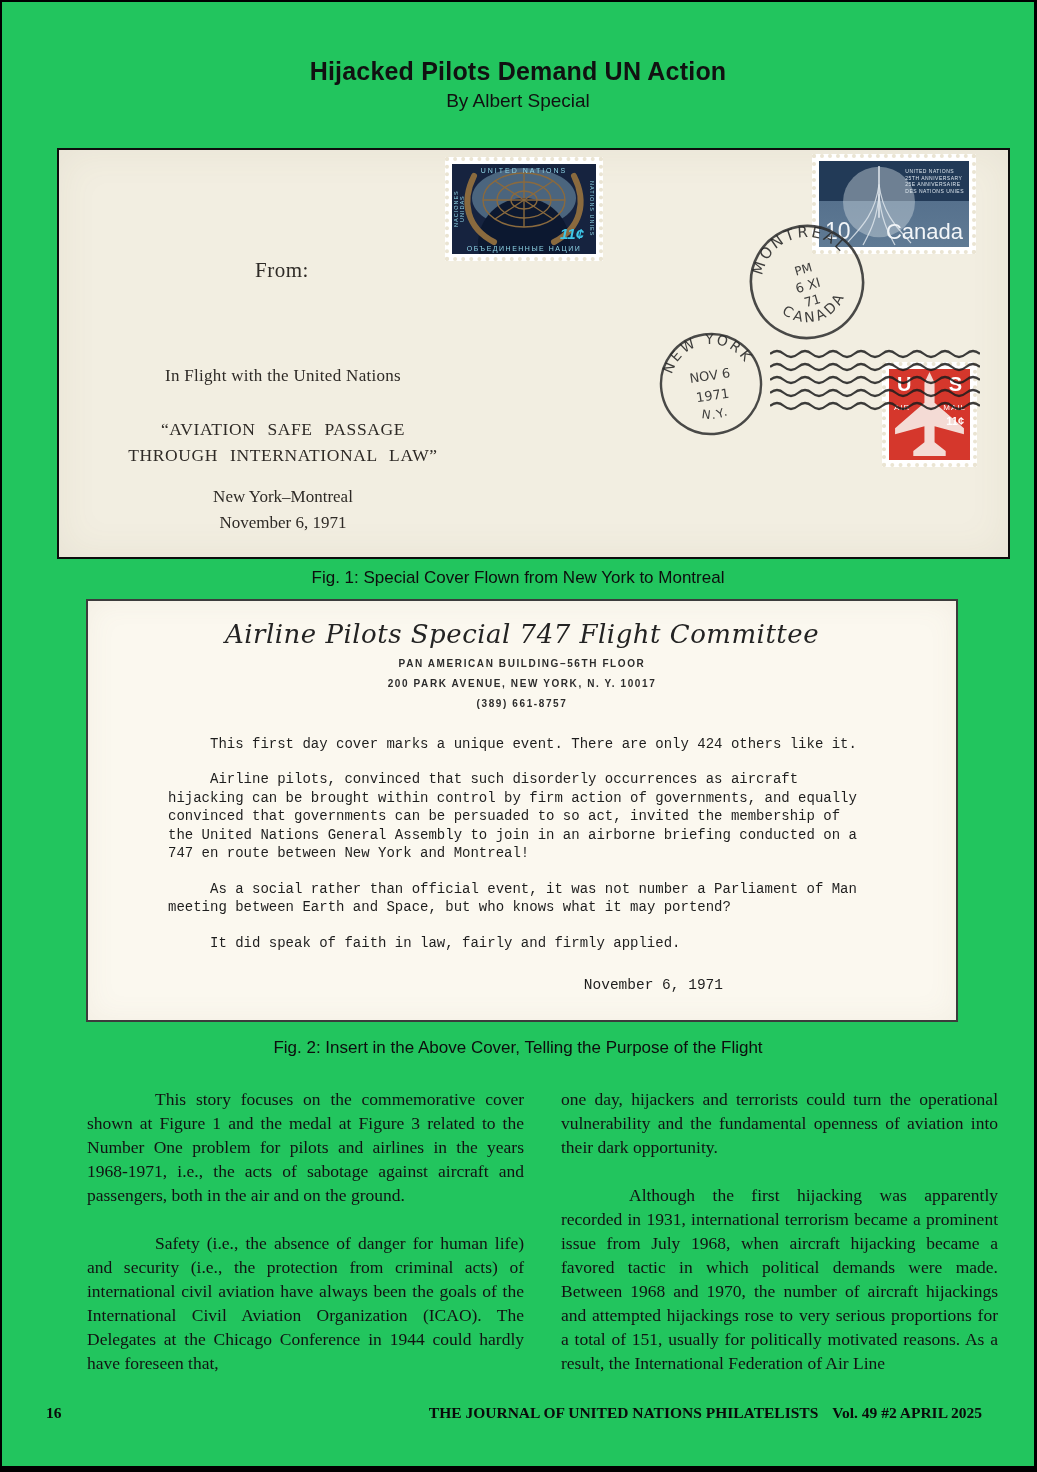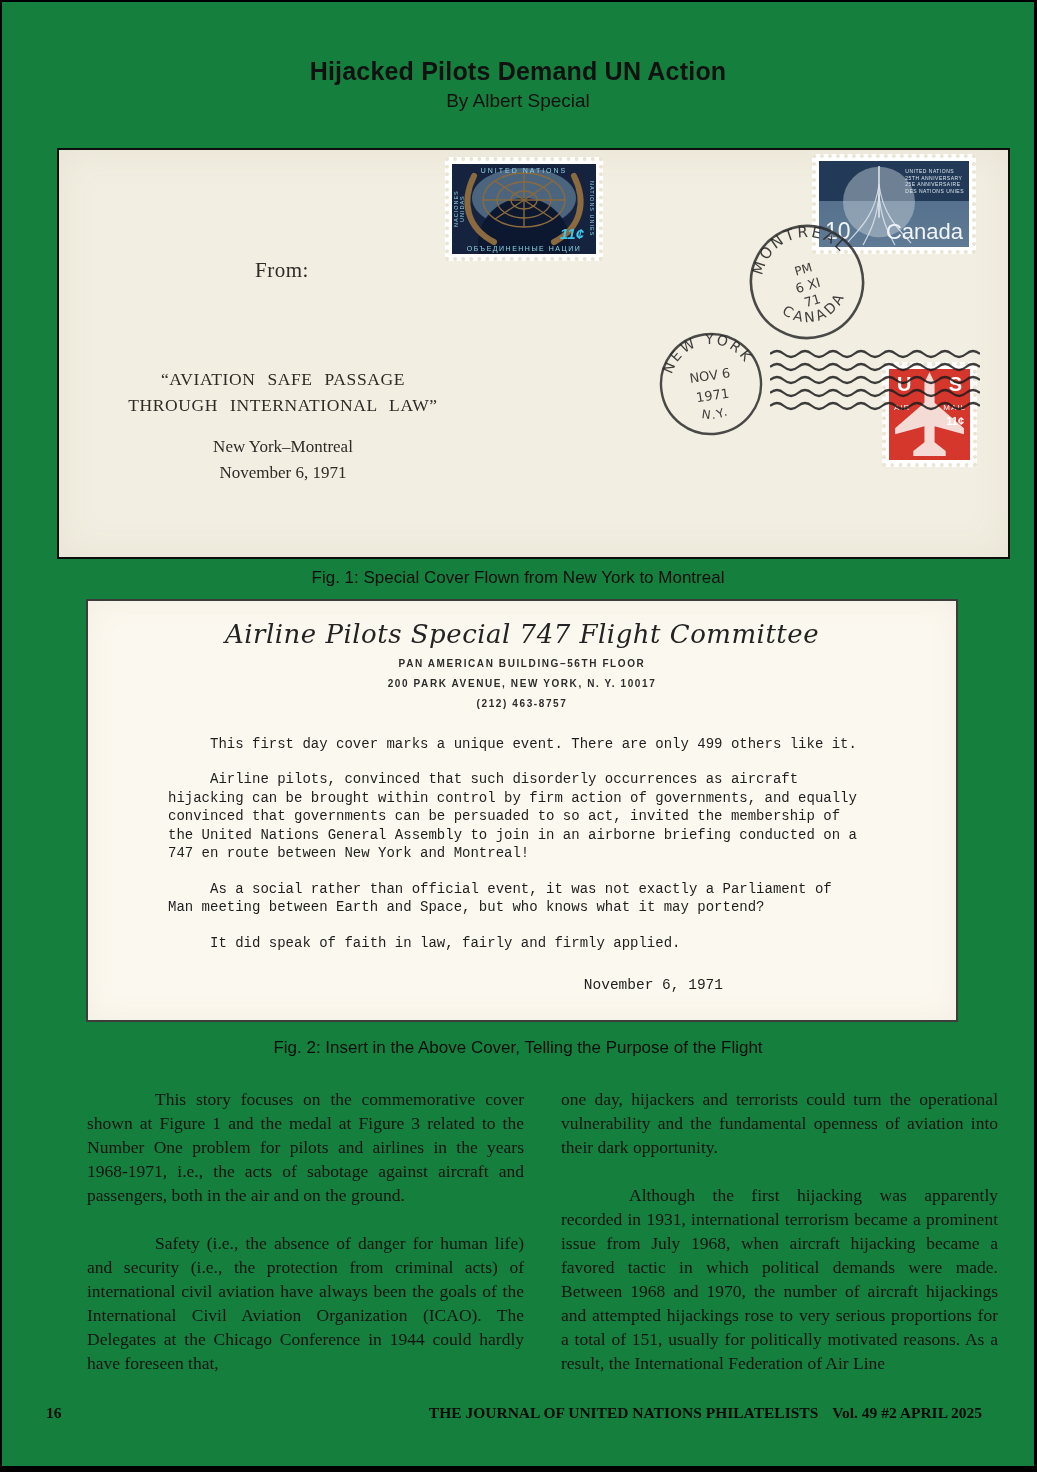--- a/index.html
+++ b/index.html
@@ -1,18 +1,18 @@
 <!DOCTYPE html>
 <html><head>
 <meta charset="utf-8">
 <style>
   html,body{margin:0;padding:0;background:#888;}
   .page{
     position:relative; width:1037px; height:1472px; margin:0 auto;
-    background:#15803d; overflow:hidden;
+    background:#22c55e; overflow:hidden;
     border-style:solid; border-color:#000; border-width:2px 3px 6px 2px;
     box-sizing:border-box;
     font-family:"Liberation Sans", sans-serif; color:#111;
   }
   .abs{position:absolute;}
   
   .title{left:0; right:0; top:38px; text-align:center; font-size:25px; font-weight:bold; letter-spacing:.2px;}
   .byline{left:0; right:0; top:88px; text-align:center; font-size:19px;}
   
   .envelope{left:55px; top:146px; width:953px; height:411px; background:#f2eee1;
@@ -83,20 +83,21 @@
 <div class="page">
 
   <h1 class="abs title">Hijacked Pilots Demand UN Action</h1>
   <div class="abs byline">By Albert Special</div>
 
   <div class="abs envelope">
 
     <div class="abs from-label">From:</div>
 
     <div class="abs env-center">
+      <div class="env-line1">In Flight with the United Nations</div>
       <div class="env-quote">
         <span>“AVIATION  SAFE  PASSAGE</span><br>
         <span>THROUGH  INTERNATIONAL  LAW”</span>
       </div>
       <div class="env-route">New York–Montreal</div>
       <div class="env-date">November 6, 1971</div>
     </div>
 
     <div class="abs stamp un-stamp">
       <div class="un-inner">
@@ -204,25 +205,25 @@
       </g>
     </svg>
   </div>
 
   <div class="abs caption cap1">Fig. 1: Special Cover Flown from New York to Montreal</div>
 
   <div class="abs letter">
     <div class="lh-org">Airline Pilots Special 747 Flight Committee</div>
     <div class="lh-addr">PAN AMERICAN BUILDING–56TH FLOOR</div>
     <div class="lh-addr">200 PARK AVENUE, NEW YORK, N. Y. 10017</div>
-    <div class="lh-addr">(212) 463-8757</div>
+    <div class="lh-addr">(389) 661-8757</div>
     <div class="lh-body">
-      <p class="tw-para">This first day cover marks a unique event.  There are only 499 others like it.</p>
+      <p class="tw-para">This first day cover marks a unique event.  There are only 424 others like it.</p>
       <p class="tw-para">Airline pilots, convinced that such disorderly occurrences as aircraft hijacking can be brought within control by firm action of governments, and equally convinced that governments can be persuaded to so act, invited the membership of the United Nations General Assembly to join in an airborne briefing conducted on a 747 en route between New York and Montreal!</p>
-      <p class="tw-para">As a social rather than official event, it was not exactly a Parliament of Man meeting between Earth and Space, but who knows what it may portend?</p>
+      <p class="tw-para">As a social rather than official event, it was not number a Parliament of Man meeting between Earth and Space, but who knows what it may portend?</p>
       <p class="tw-para">It did speak of faith in law, fairly and firmly applied.</p>
       <div class="tw-date">November 6, 1971</div>
     </div>
   </div>
 
   <div class="abs caption cap2">Fig. 2: Insert in  the Above Cover, Telling the Purpose of the Flight</div>
 
   <div class="abs article">
     <div class="col">
       <p class="indent">This story focuses on the commemorative cover shown at Figure 1 and the medal at Figure 3 related to the Number One problem for pilots and airlines in the years 1968-1971, i.e., the acts of sabotage against aircraft and passengers, both in the air and on the ground.</p>

